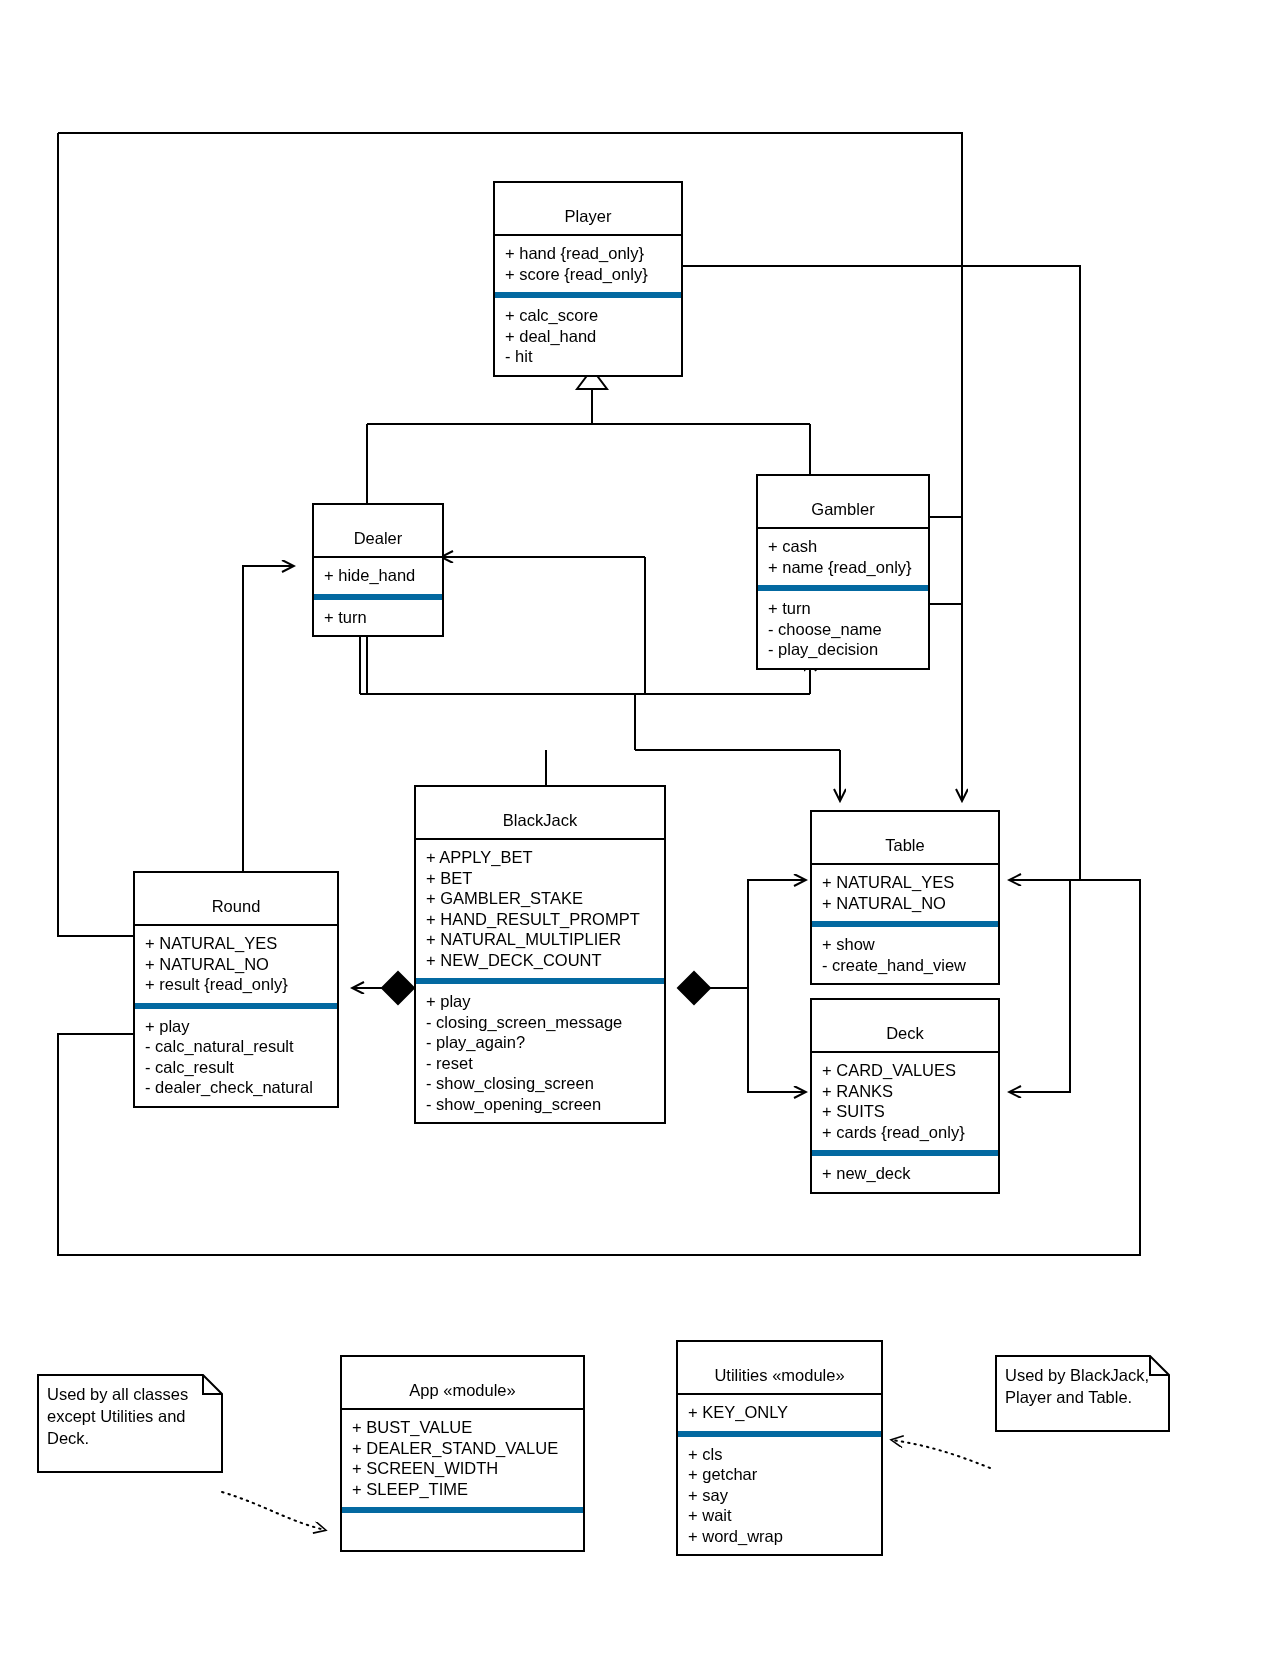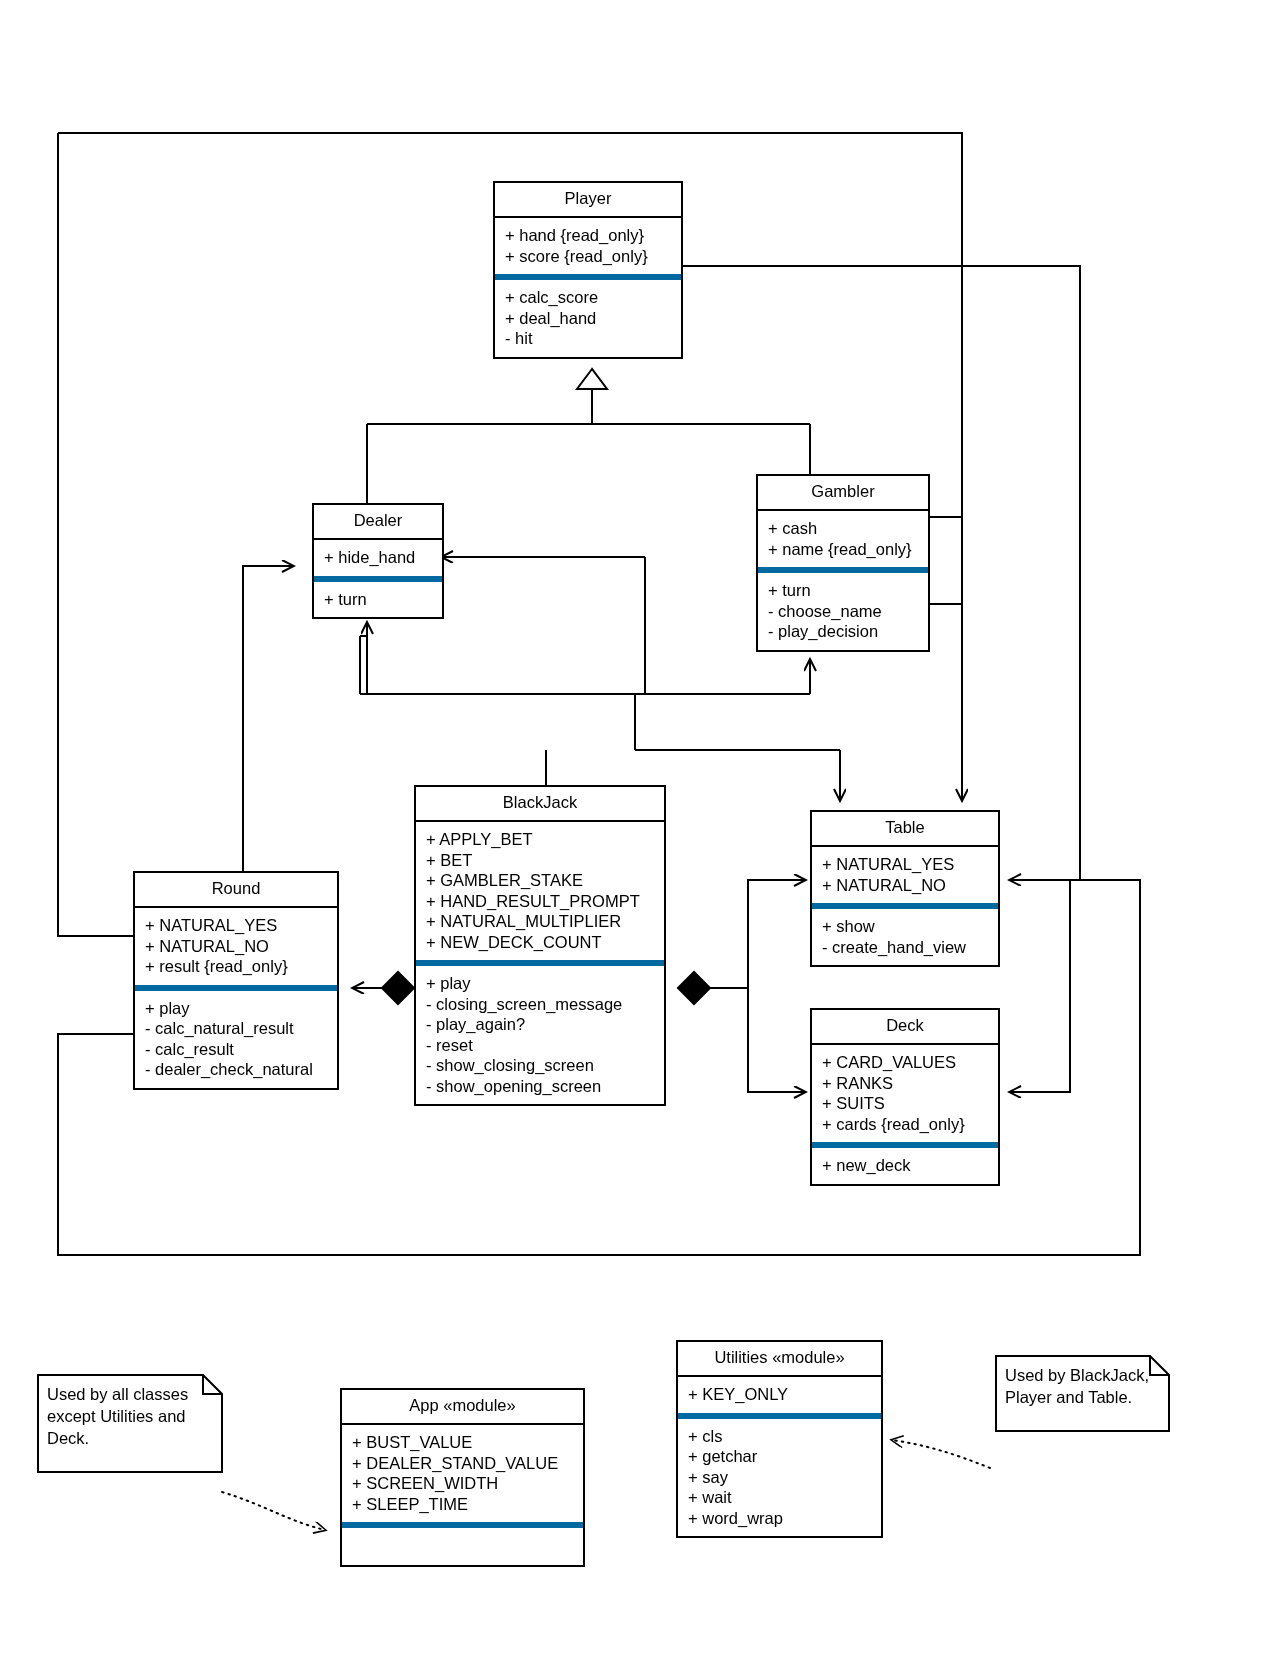--- a/index.html
+++ b/index.html
@@ -40,21 +40,21 @@
   .umlbox {
     position: absolute;
     border: 2px solid #000;
     background: #ffffff;
     box-sizing: border-box;
     z-index: 3;
   }
   .uml-name {
     text-align: center;
     font-size: 16.5px;
-    padding: 5px 6px 8px 6px;
+    padding: 23px 6px 8px 6px;
     border-bottom: 2px solid #000;
     line-height: 20px;
   }
   .uml-compartment {
     padding: 7px 10px 8px 10px;
     font-size: 16.5px;
     line-height: 20.5px;
   }
   .uml-compartment + .uml-compartment {
     border-top: 6px solid #0369a1;
@@ -235,34 +235,34 @@
     <div class="uml-compartment">
       <div>+ NATURAL_YES</div>
       <div>+ NATURAL_NO</div>
     </div>
     <div class="uml-compartment">
       <div>+ show</div>
       <div>- create_hand_view</div>
     </div>
   </div>
 
-  <div class="umlbox" style="left:810px; top:998px; width:190px;margin-top:10px;">
+  <div class="umlbox" style="left:810px; top:998px; width:190px;">
     <div class="uml-name">Deck</div>
     <div class="uml-compartment">
       <div>+ CARD_VALUES</div>
       <div>+ RANKS</div>
       <div>+ SUITS</div>
       <div>+ cards {read_only}</div>
     </div>
     <div class="uml-compartment">
       <div>+ new_deck</div>
     </div>
   </div>
 
-  <div class="umlbox" style="left:340px; top:1355px; width:245px;margin-top:33px;">
+  <div class="umlbox" style="left:340px; top:1355px; width:245px;">
     <div class="uml-name">App «module»</div>
     <div class="uml-compartment">
       <div>+ BUST_VALUE</div>
       <div>+ DEALER_STAND_VALUE</div>
       <div>+ SCREEN_WIDTH</div>
       <div>+ SLEEP_TIME</div>
     </div>
     <div class="uml-compartment empty"></div>
   </div>
 

